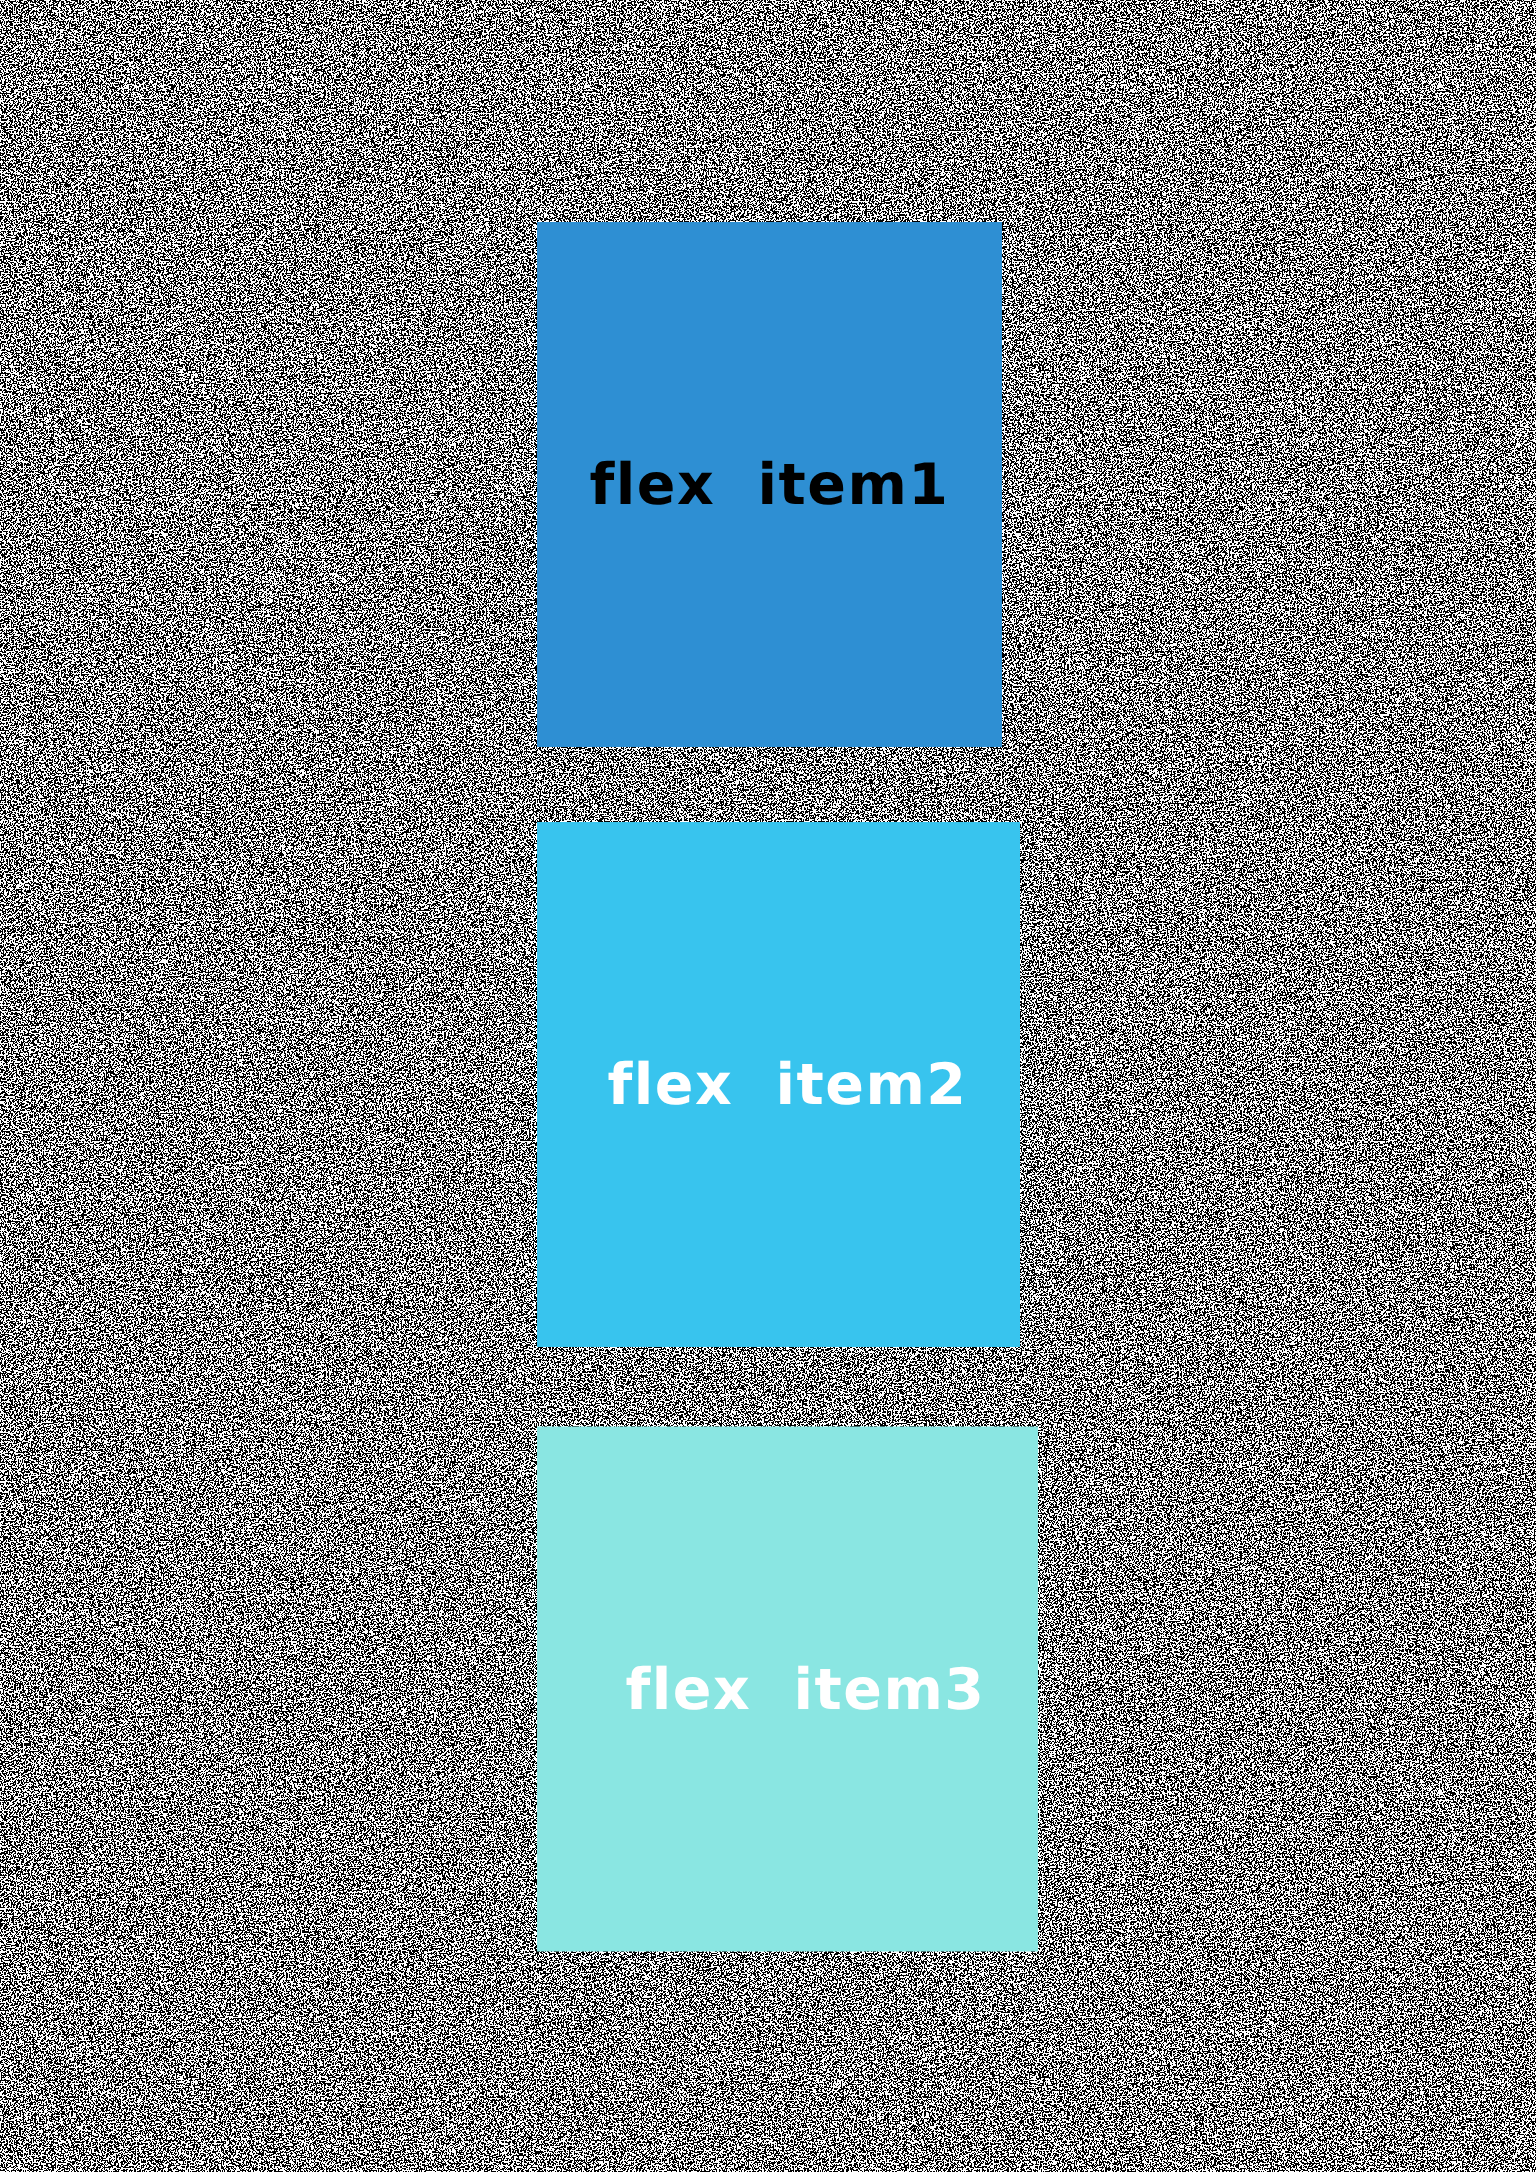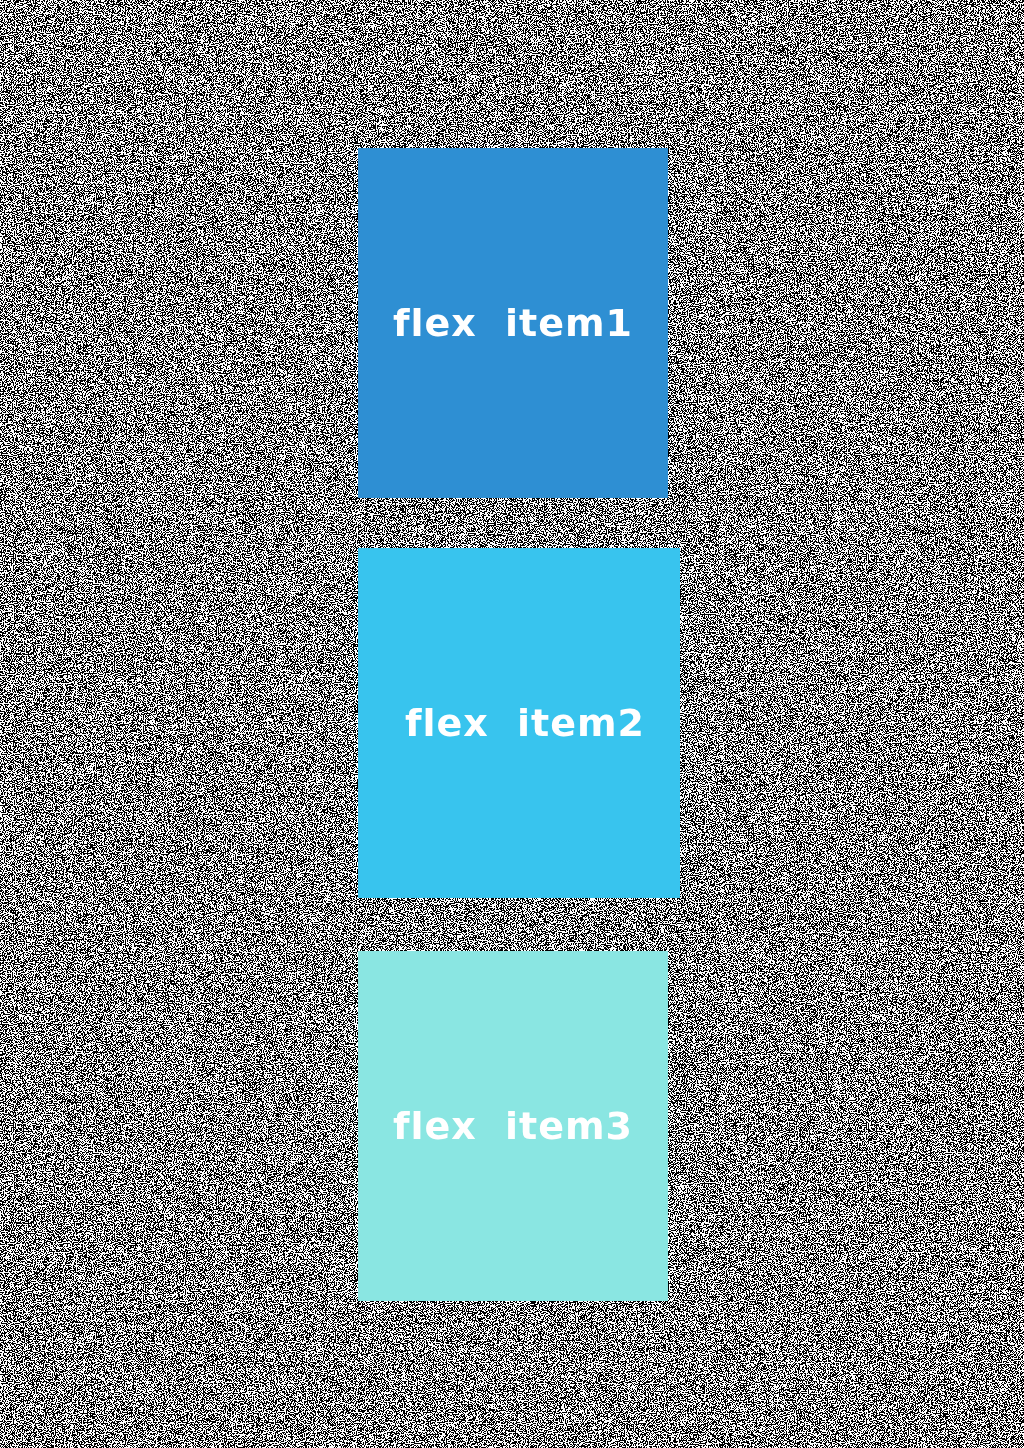--- a/index.html
+++ b/index.html
@@ -73,25 +73,25 @@
           <feFuncB type="discrete" tableValues="0 1"></feFuncB>
         </feComponentTransfer>
       </filter>
     </defs>
     <rect x="0" y="0" width="1024" height="1448" filter="url(#bwNoise)"></rect>
   </svg>
 
   <div class="flex-container">
 
     <div class="flex-item item1" style="background-color: rgb(46, 143, 211);">
-      <span class="label" style="color: #ffffff;">flex item1</span>
+      <span class="label" style="color: #000000;">flex item1</span>
     </div>
 
     <div class="flex-item item2" style="background-color: rgb(56, 196, 238); padding-left: 12px;">
       <span class="label" style="color: rgb(255, 255, 255);">flex item2</span>
     </div>
 
-    <div class="flex-item item3" style="background-color: rgb(138, 230, 226);">
+    <div class="flex-item item3" style="background-color: rgb(138, 230, 226); padding-left: 24px;">
       <span class="label" style="color: rgb(255, 255, 255);">flex item3</span>
     </div>
 
   </div>
 </div>
 
 </body></html>

